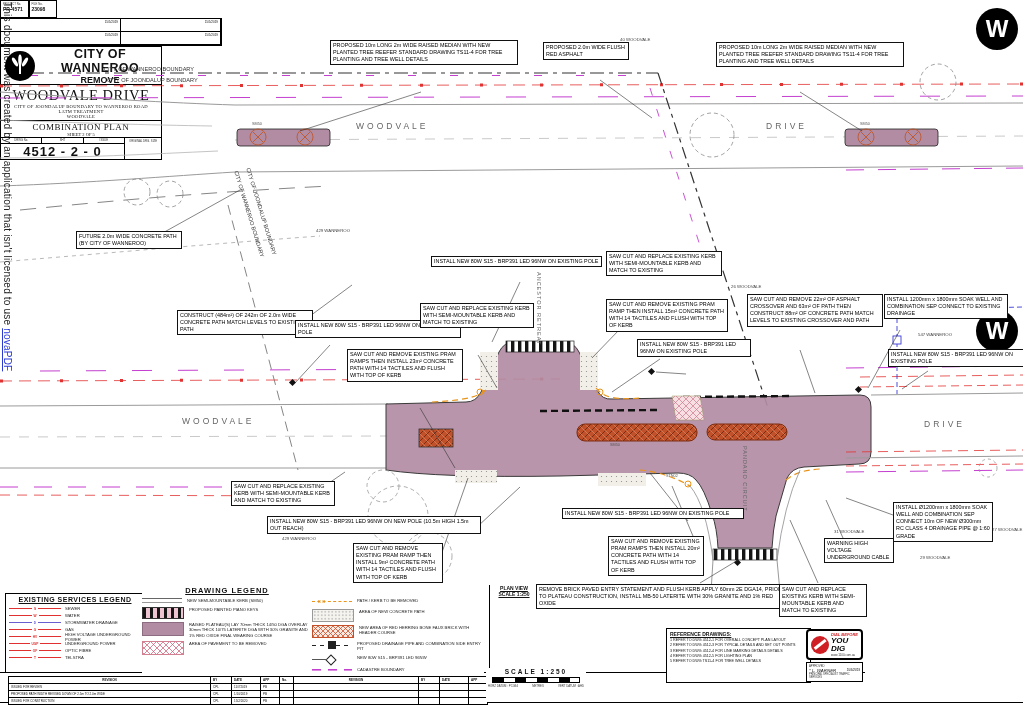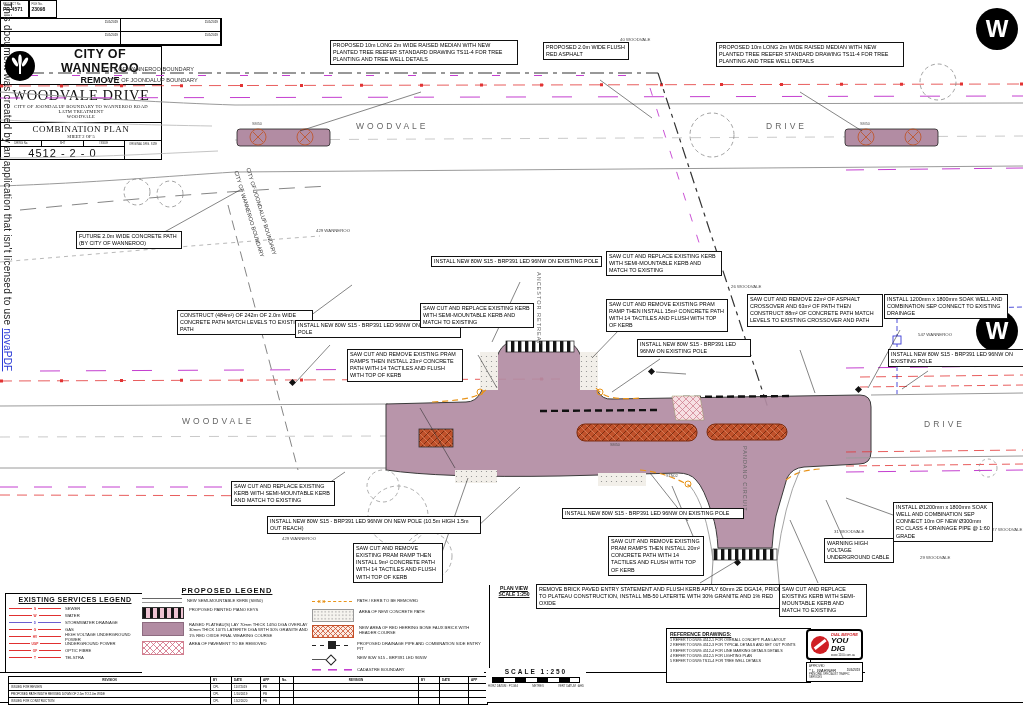--- a/index.html
+++ b/index.html
@@ -118,21 +118,21 @@
   .tb-row2 .t2,.tb-row2 .t3,.tb-row2 .t4{font-family:"Liberation Serif",serif;font-size:4.6px;letter-spacing:.3px}
   .tb-row3{height:18px;border-bottom:1.5px solid #000;text-align:center}
   .tb-row3 .p1{font-family:"Liberation Serif",serif;font-size:9px;letter-spacing:.5px;margin-top:1px}
   .tb-row3 .p2{font-family:"Liberation Serif",serif;font-size:4.5px}
   .tb-row4{flex:1;display:flex}
   .tb-num{flex:1;display:flex;flex-direction:column;border-right:1px solid #000}
   .tb-numhead{display:flex;border-bottom:.8px solid #000;height:5px;font-size:2.8px;color:#333}
   .tb-numhead span{flex:1;text-align:center;border-right:.5px solid #000}
   .tb-numhead span:last-child{border-right:none}
   .tb-number{flex:1;display:flex;align-items:center;justify-content:center;
-     font-size:11px;font-weight:normal;letter-spacing:1px}
+     font-size:13px;font-weight:bold;letter-spacing:1px}
   .tb-size{width:34px;font-size:2.8px;color:#333;padding:1px;text-align:center}
   
   .hline,.vline{position:absolute;background:#000;z-index:7}
 </style>
 </head>
 <body>
 
 <svg width="1023" height="705" viewBox="0 0 1023 705">
   <defs>
     <pattern id="keys" width="7" height="11" patternUnits="userSpaceOnUse">
@@ -400,21 +400,21 @@
           <div class="seg"></div>
           <div class="code">T</div>
           <div class="seg"></div>
         </div>
         <div class="svc-label">TELSTRA</div>
       </div>
     </div>
 </div>
 
 <div id="prop-legend" class="panel">
-  <h3>PROPOSED LEGEND</h3>
+  <h3>DRAWING LEGEND</h3>
   <div class="pl-cols">
     <div class="pl-col" id="pl-left">
         <div class="pl-row">
           <div class="sw sw-kerb"></div>
           <div class="pl-label">NEW SEMI-MOUNTABLE KERB (SM50)</div>
         </div>
         <div class="pl-row">
           <div class="sw sw-piano"></div>
           <div class="pl-label">PROPOSED PAINTED PIANO KEYS</div>
         </div>

